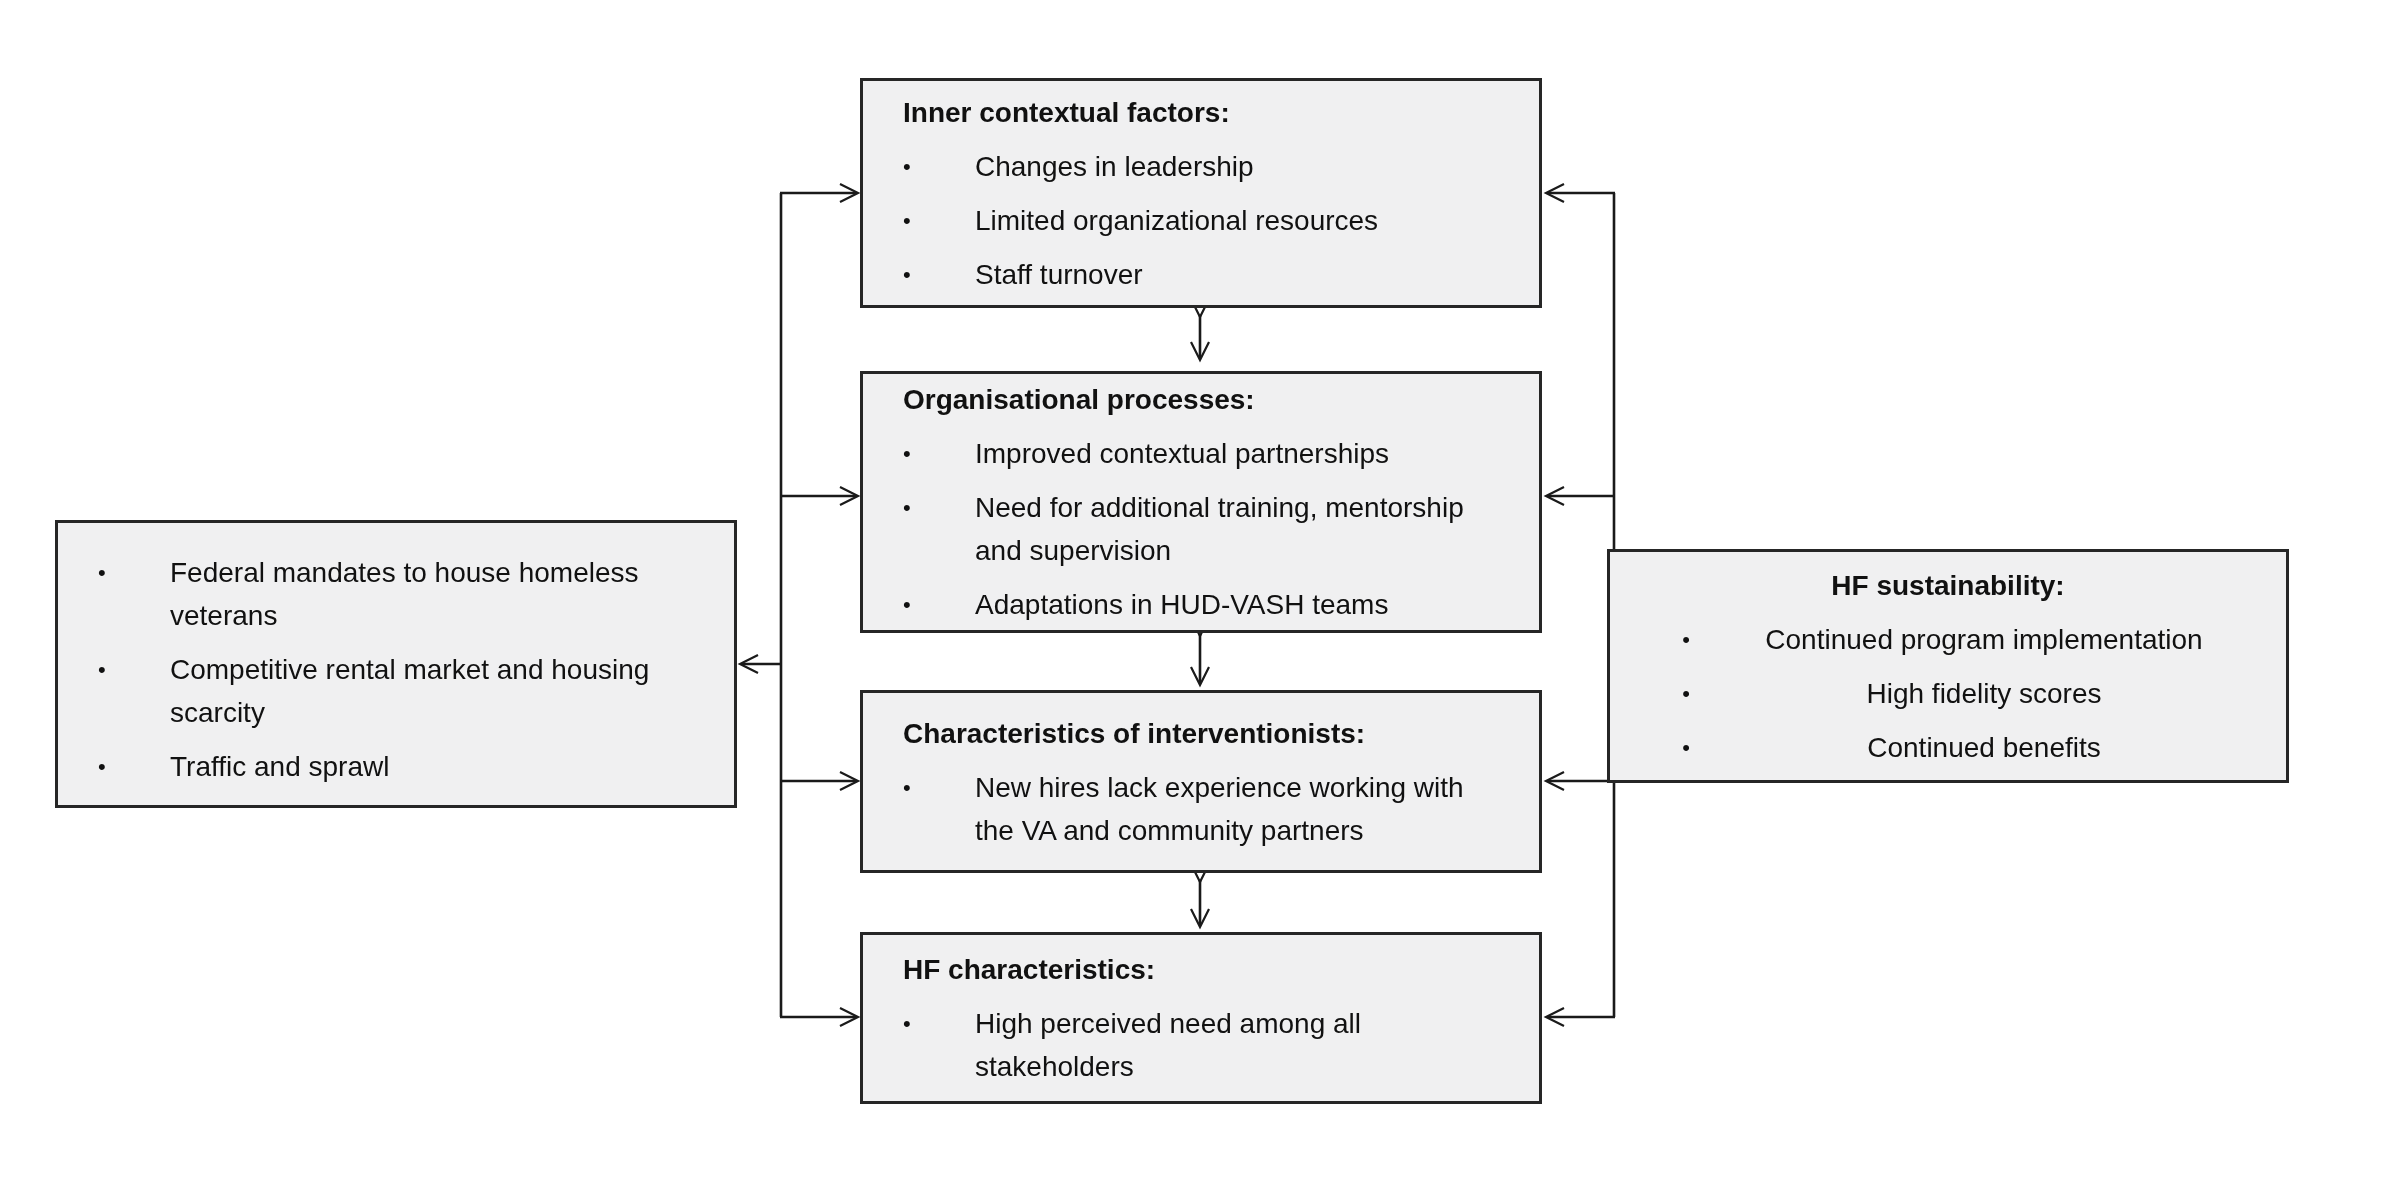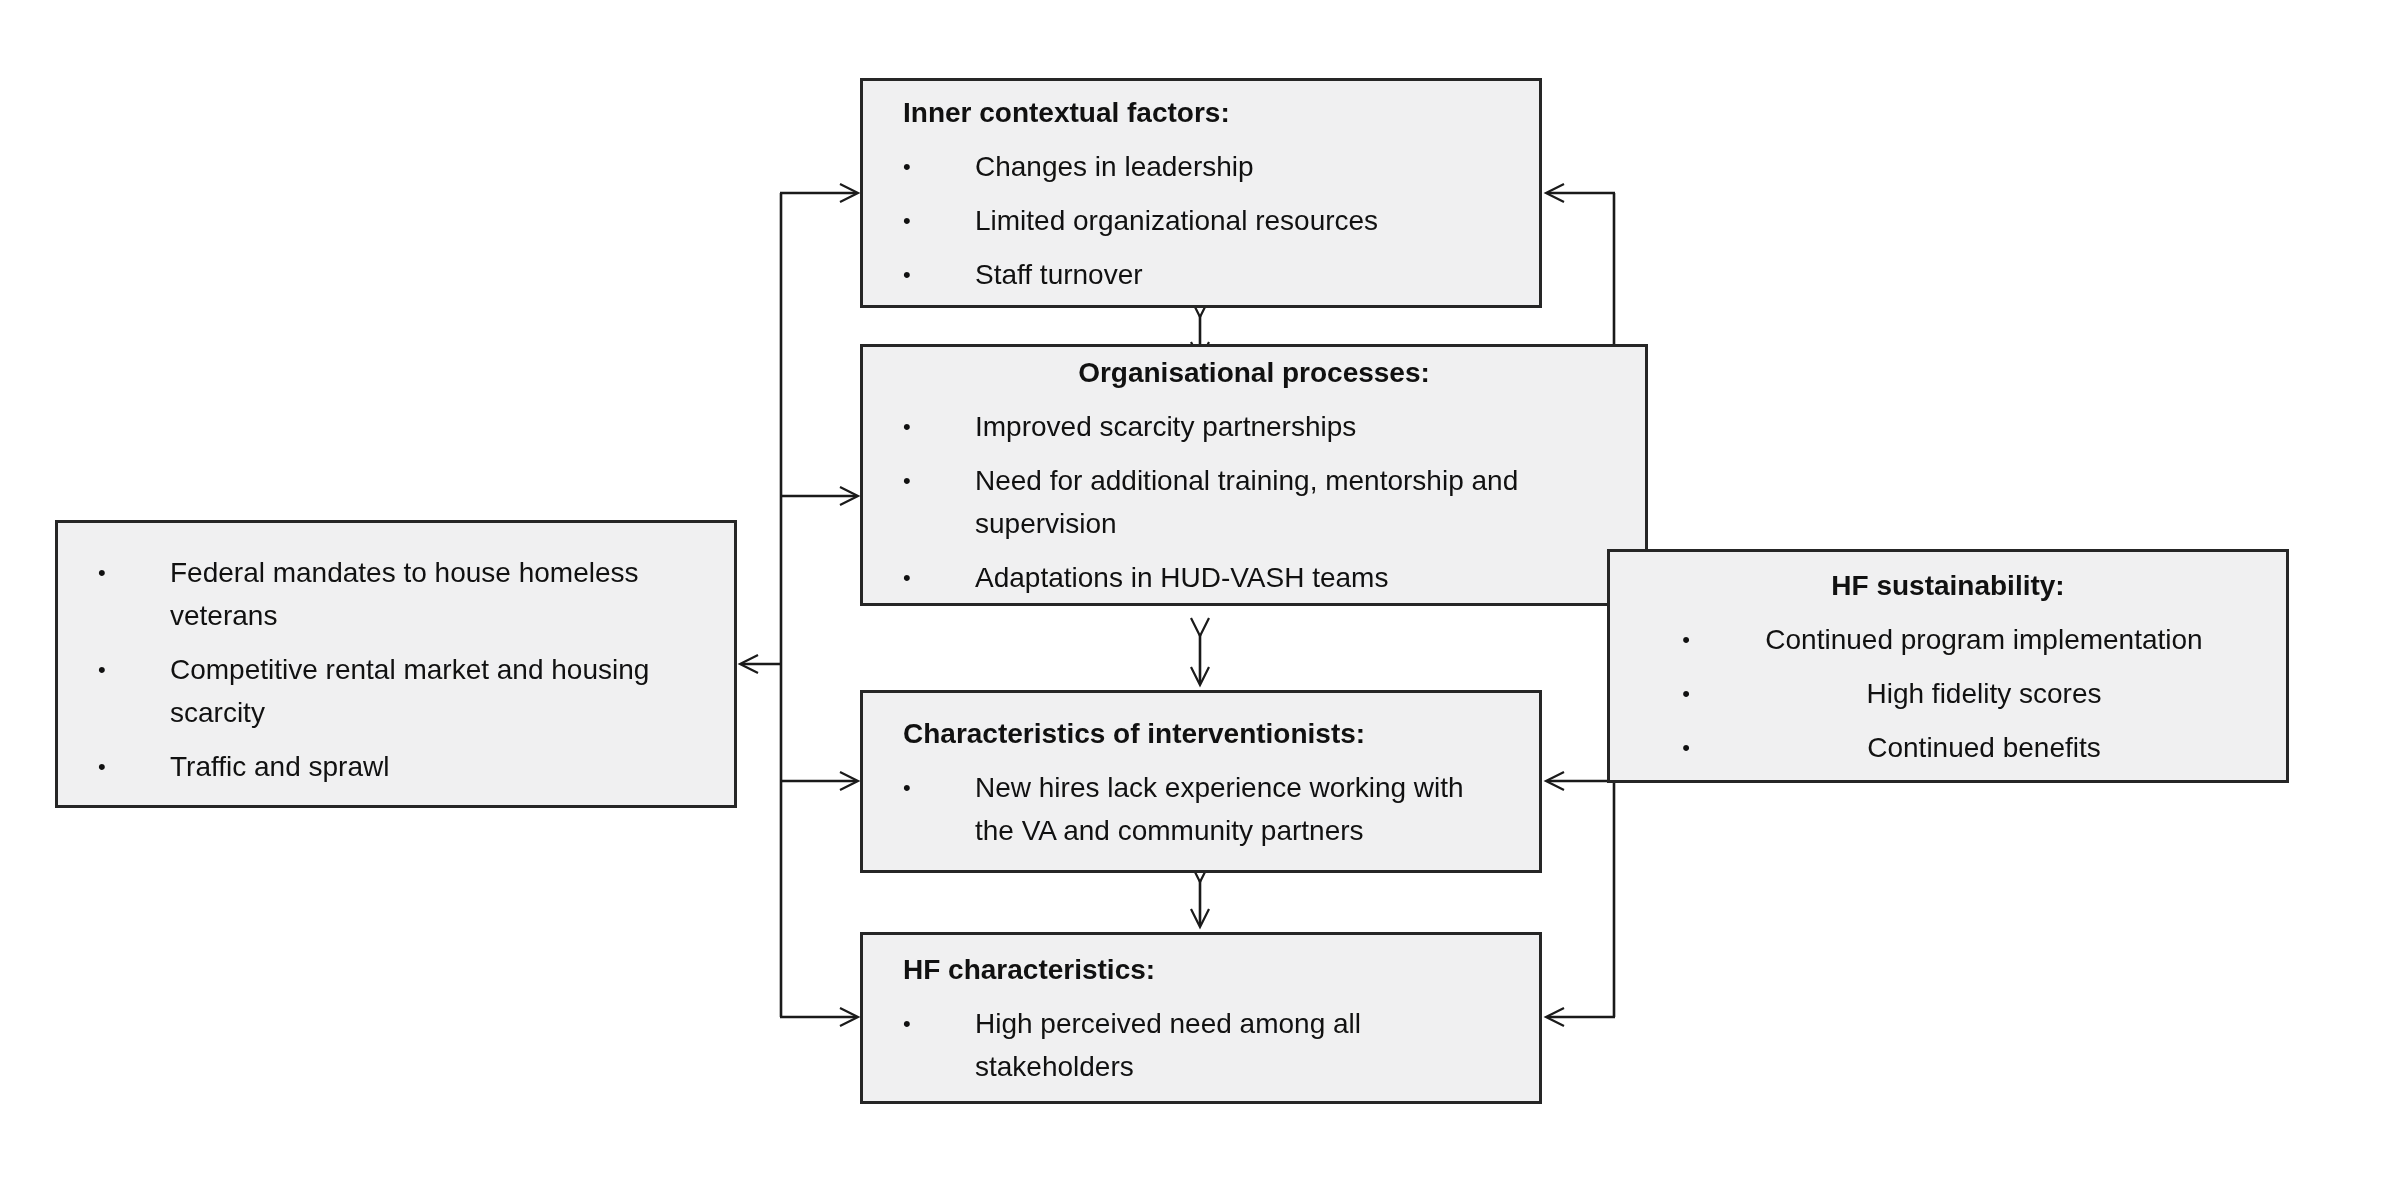--- a/index.html
+++ b/index.html
@@ -107,26 +107,26 @@
         <span class="dot">•</span>
         <span>Limited organizational resources</span>
       </li>
       <li>
         <span class="dot">•</span>
         <span>Staff turnover</span>
       </li>
     </ul>
   </div>
 
-  <div class="box" style="left:860px;top:344px;width:788px;height:262px;align-items:center;">
+  <div class="box" style="left:860px;top:371px;width:682px;height:262px;">
     <div class="box-title">Organisational processes:</div>
     <ul class="bullets">
       <li>
         <span class="dot">•</span>
-        <span>Improved scarcity partnerships</span>
+        <span>Improved contextual partnerships</span>
       </li>
       <li>
         <span class="dot">•</span>
         <span>Need for additional training, mentorship and supervision</span>
       </li>
       <li>
         <span class="dot">•</span>
         <span>Adaptations in HUD-VASH teams</span>
       </li>
     </ul>

